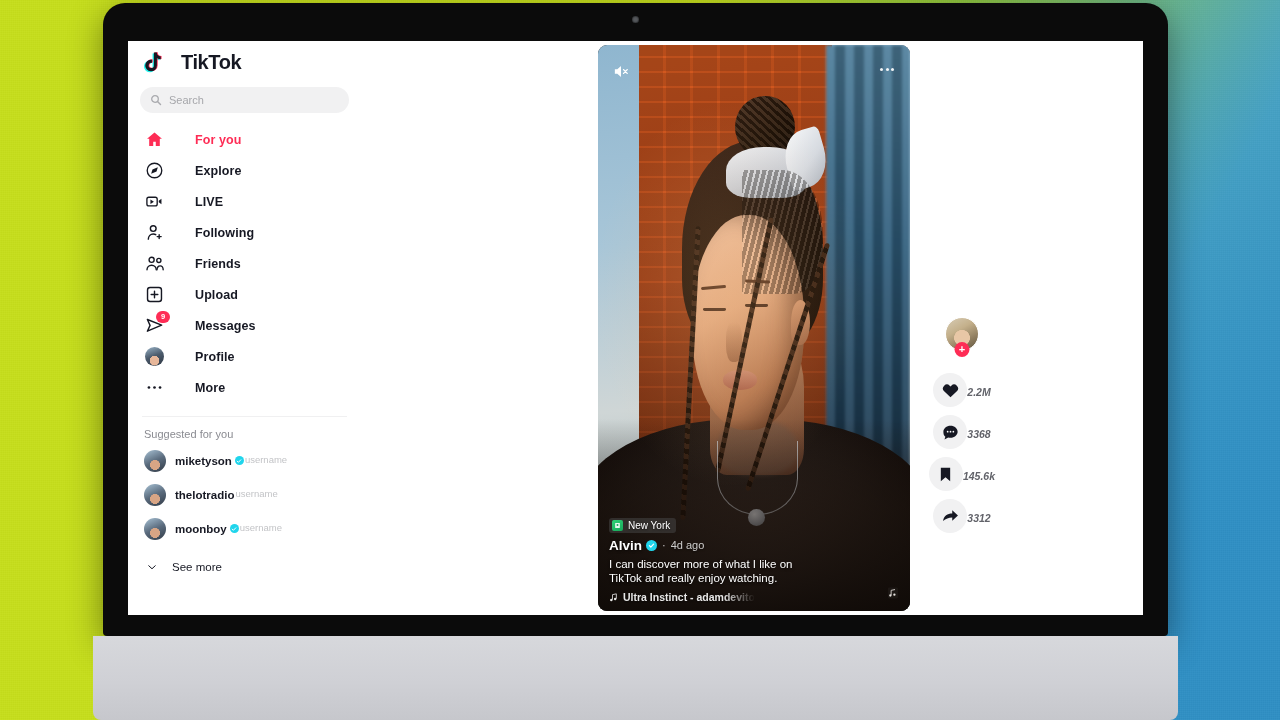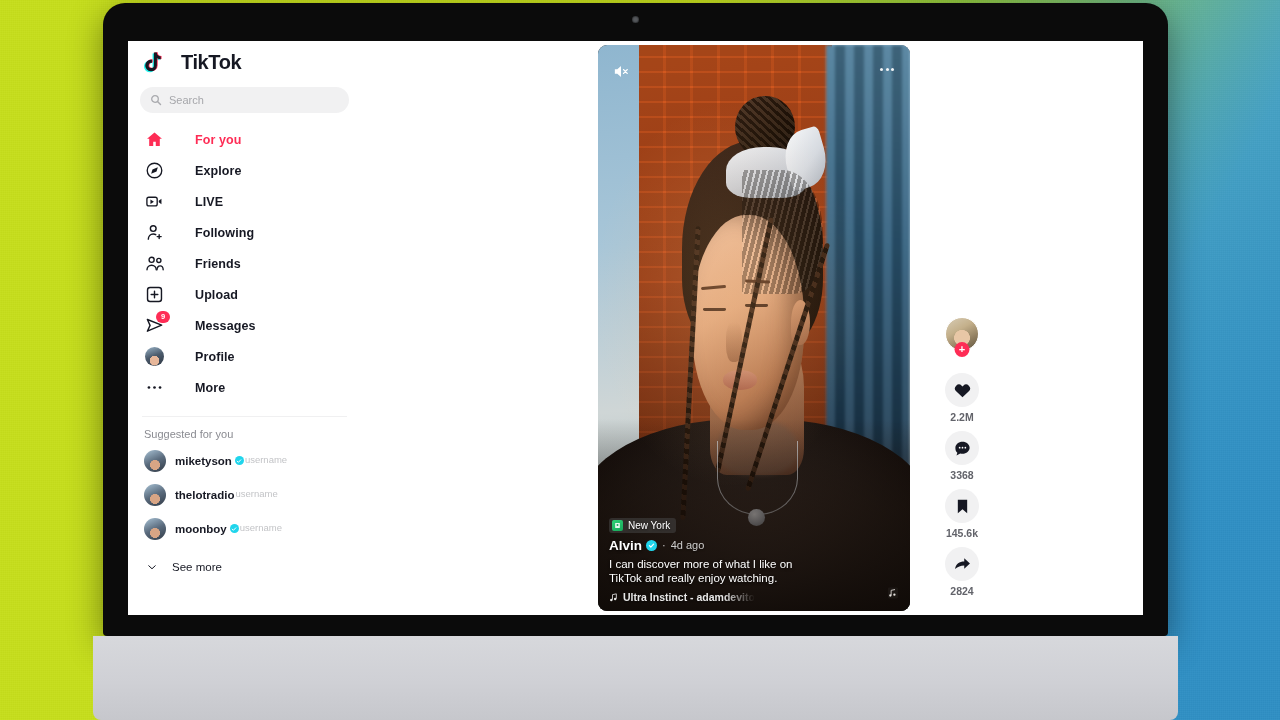--- a/index.html
+++ b/index.html
@@ -501,21 +501,21 @@
     transform: translateX(-50%);
     width: 15px; height: 15px;
     border-radius: 50%;
     background: #fe2c55;
     display: flex; align-items: center; justify-content: center;
     color: #fff;
     font-size: 11px;
     line-height: 1;
     font-weight: bold;
   }
-  .rail-btn { display: flex; flex-direction: column; align-items: center; cursor: pointer; }
+  .rail-btn { display: flex; align-items: center; cursor: pointer; font-style: italic; }
   .rail-btn + .rail-btn { margin-top: 8px; }
   .rail-circle {
     width: 34px; height: 34px;
     border-radius: 50%;
     background: #f1f1f2;
     display: flex; align-items: center; justify-content: center;
   }
   .rail-count {
     font-size: 10.5px;
     font-weight: bold;
@@ -828,19 +828,19 @@
           </span>
           <span class="rail-count">145.6k</span>
         </div>
 
         <div class="rail-btn">
           <span class="rail-circle">
             <svg width="19" height="19" viewBox="0 0 24 24">
               <path d="M2.6 17.6C3.8 11 8 8.2 14.2 8.2V4.2l7.2 6.6-7.2 6.6v-4.2c-4.6 0-8.2 1.5-11.6 4.4z" fill="#161823"></path>
             </svg>
           </span>
-          <span class="rail-count">2824</span>
+          <span class="rail-count">3312</span>
         </div>
       </div>
     </div>
 
   </div>
 </div>
 
 </body></html>

